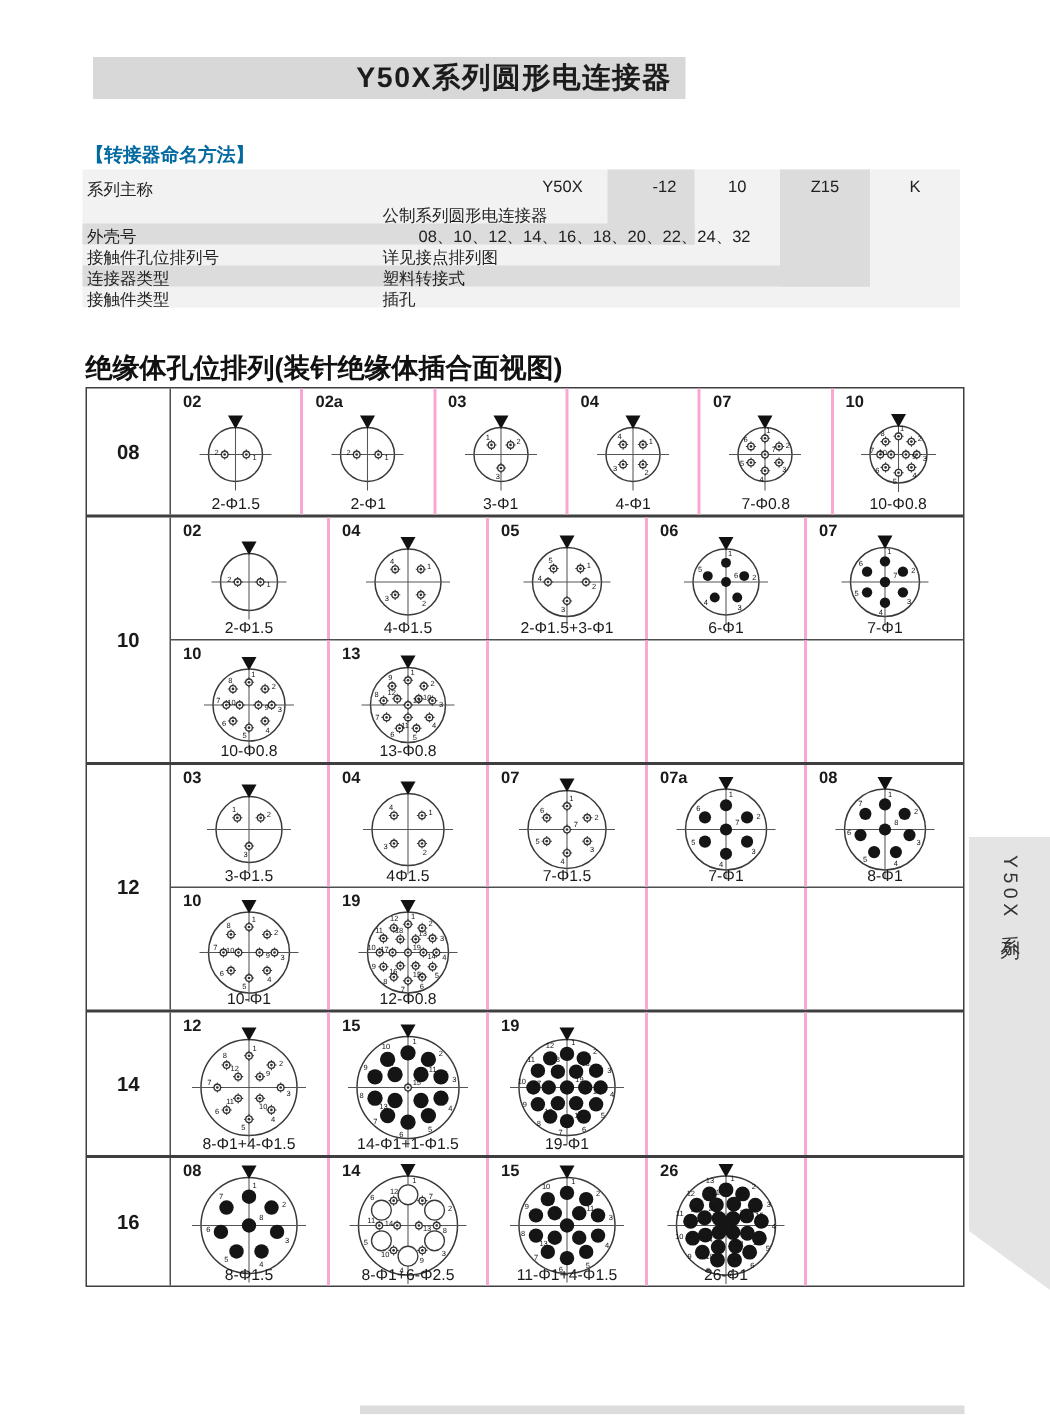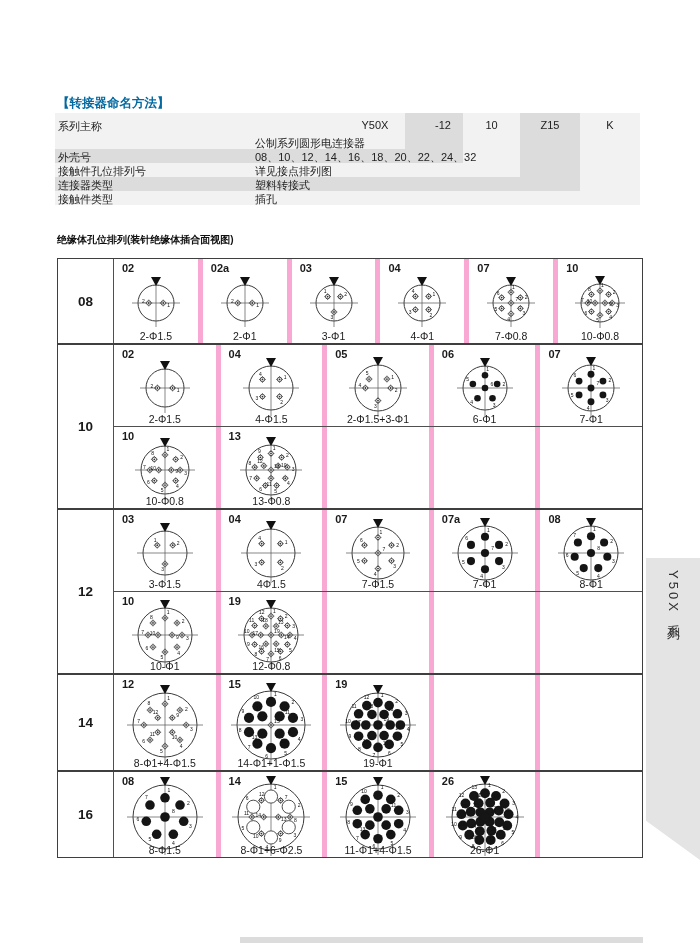--- a/index.html
+++ b/index.html
@@ -8,63 +8,66 @@
   .titlebar{position:absolute;left:62px;top:38px;width:395px;height:28px;background:#d8d8d8;
         display:flex;align-items:center;justify-content:flex-end;padding-right:9px;box-sizing:border-box;}
   .titlebar span{font-size:19px;font-weight:bold;color:#1c1c1c;letter-spacing:1px;}
   .naming-heading{position:absolute;left:57px;top:95px;font-size:12.5px;font-weight:bold;color:#0369a1;}
   .naming-table{position:absolute;left:55px;top:113px;width:585px;height:92px;background:#f2f2f2;
         font-size:11px;color:#222;}
   .shade{position:absolute;background:#dcdcdc;}
   .ncode{position:absolute;top:6px;text-align:center;font-size:11px;color:#222;}
   .nlabel{position:absolute;left:3px;white-space:nowrap;}
   .ndesc{position:absolute;left:200px;white-space:nowrap;}
-  .section-title{position:absolute;left:57px;top:233px;font-size:10px;font-weight:bold;color:#111;}
+  .section-title{position:absolute;left:57px;top:233px;font-size:18px;font-weight:bold;color:#111;}
   #matrix{position:absolute;left:57px;top:258px;width:586px;border:1.5px solid #3f3f3f;
         box-sizing:border-box;background:#fff;}
   .msection{display:flex;}
   .msection + .msection{border-top:2px solid #3f3f3f;}
   .shell-cell{flex:0 0 55px;width:55px;display:flex;align-items:center;justify-content:center;
         font-size:13.5px;font-weight:600;color:#1a1a1a;border-right:1px solid #4f4f4f;}
   .scontent{flex:1;display:flex;flex-direction:column;min-width:0;}
   .srow{display:flex;}
   .srow + .srow{border-top:1px solid #4f4f4f;}
   .mcell{flex:1;position:relative;display:flex;align-items:center;justify-content:center;min-width:0;}
-  .mcell + .mcell{border-left:5px solid #f9a8d4;}
+  .mcell + .mcell{border-left:2px solid #f9a8d4;}
   .ccode{position:absolute;top:3px;left:8px;font-size:11px;font-weight:600;color:#1a1a1a;}
   .ccap{position:absolute;bottom:1px;left:0;right:0;text-align:center;font-size:10.5px;
         font-weight:400;color:#1a1a1a;}
   .diag{margin-top:3px;line-height:0;}
   .side-tab{position:absolute;left:646px;top:558px;width:54px;height:302px;background:#e4e4e4;
         clip-path:polygon(0 0,100% 0,100% 100%,0 87%);}
   .side-tab span{position:absolute;top:12px;left:50%;transform:translateX(-50%);
         writing-mode:vertical-rl;font-size:13px;color:#333;letter-spacing:3px;}
   .footer-strip{position:absolute;left:240px;top:937px;width:403px;height:6px;background:#dcdcdc;}
 </style>
 </head>
 <body>
 
 <div id="page">
+  <div class="titlebar">
+    <span>Y50X系列圆形电连接器</span>
+  </div>
 
   <div class="naming-heading">【转接器命名方法】</div>
 
   <div class="naming-table" id="naming-table">
       <div class="shade" style="left: 350px; top: 0px; width: 58px; height: 50px;"></div>
       <div class="shade" style="left: 465px; top: 0px; width: 60px; height: 78px;"></div>
       <div class="shade" style="left: 0px; top: 36px; width: 408px; height: 14px;"></div>
       <div class="shade" style="left: 0px; top: 64px; width: 525px; height: 14px;"></div>
       <div class="ncode" style="left: 290px; width: 60px;">Y50X</div>
       <div class="ncode" style="left: 350px; width: 76px;">-12</div>
       <div class="ncode" style="left: 408px; width: 57px;">10</div>
       <div class="ncode" style="left: 465px; width: 60px;">Z15</div>
       <div class="ncode" style="left: 525px; width: 60px;">K</div>
       <div class="nlabel" style="top: 6px;">系列主称</div>
       <div class="ndesc" style="top: 23px;">公制系列圆形电连接器</div>
       <div class="nlabel" style="top: 37px;">外壳号</div>
-      <div class="ndesc" style="top: 37px;">08、10、12、14、16、18、20、22、24、32</div>
+      <div class="ndesc" style="top: 37px; margin-left: 24px;">08、10、12、14、16、18、20、22、24、32</div>
       <div class="nlabel" style="top: 51px;">接触件孔位排列号</div>
       <div class="ndesc" style="top: 51px; text-align: center;">详见接点排列图</div>
       <div class="nlabel" style="top: 65px;">连接器类型</div>
       <div class="ndesc" style="top: 65px;">塑料转接式</div>
       <div class="nlabel" style="top: 79px;">接触件类型</div>
       <div class="ndesc" style="top: 79px;">插孔</div>
     </div>
 
   <div class="section-title">绝缘体孔位排列(装针绝缘体插合面视图)</div>
 

